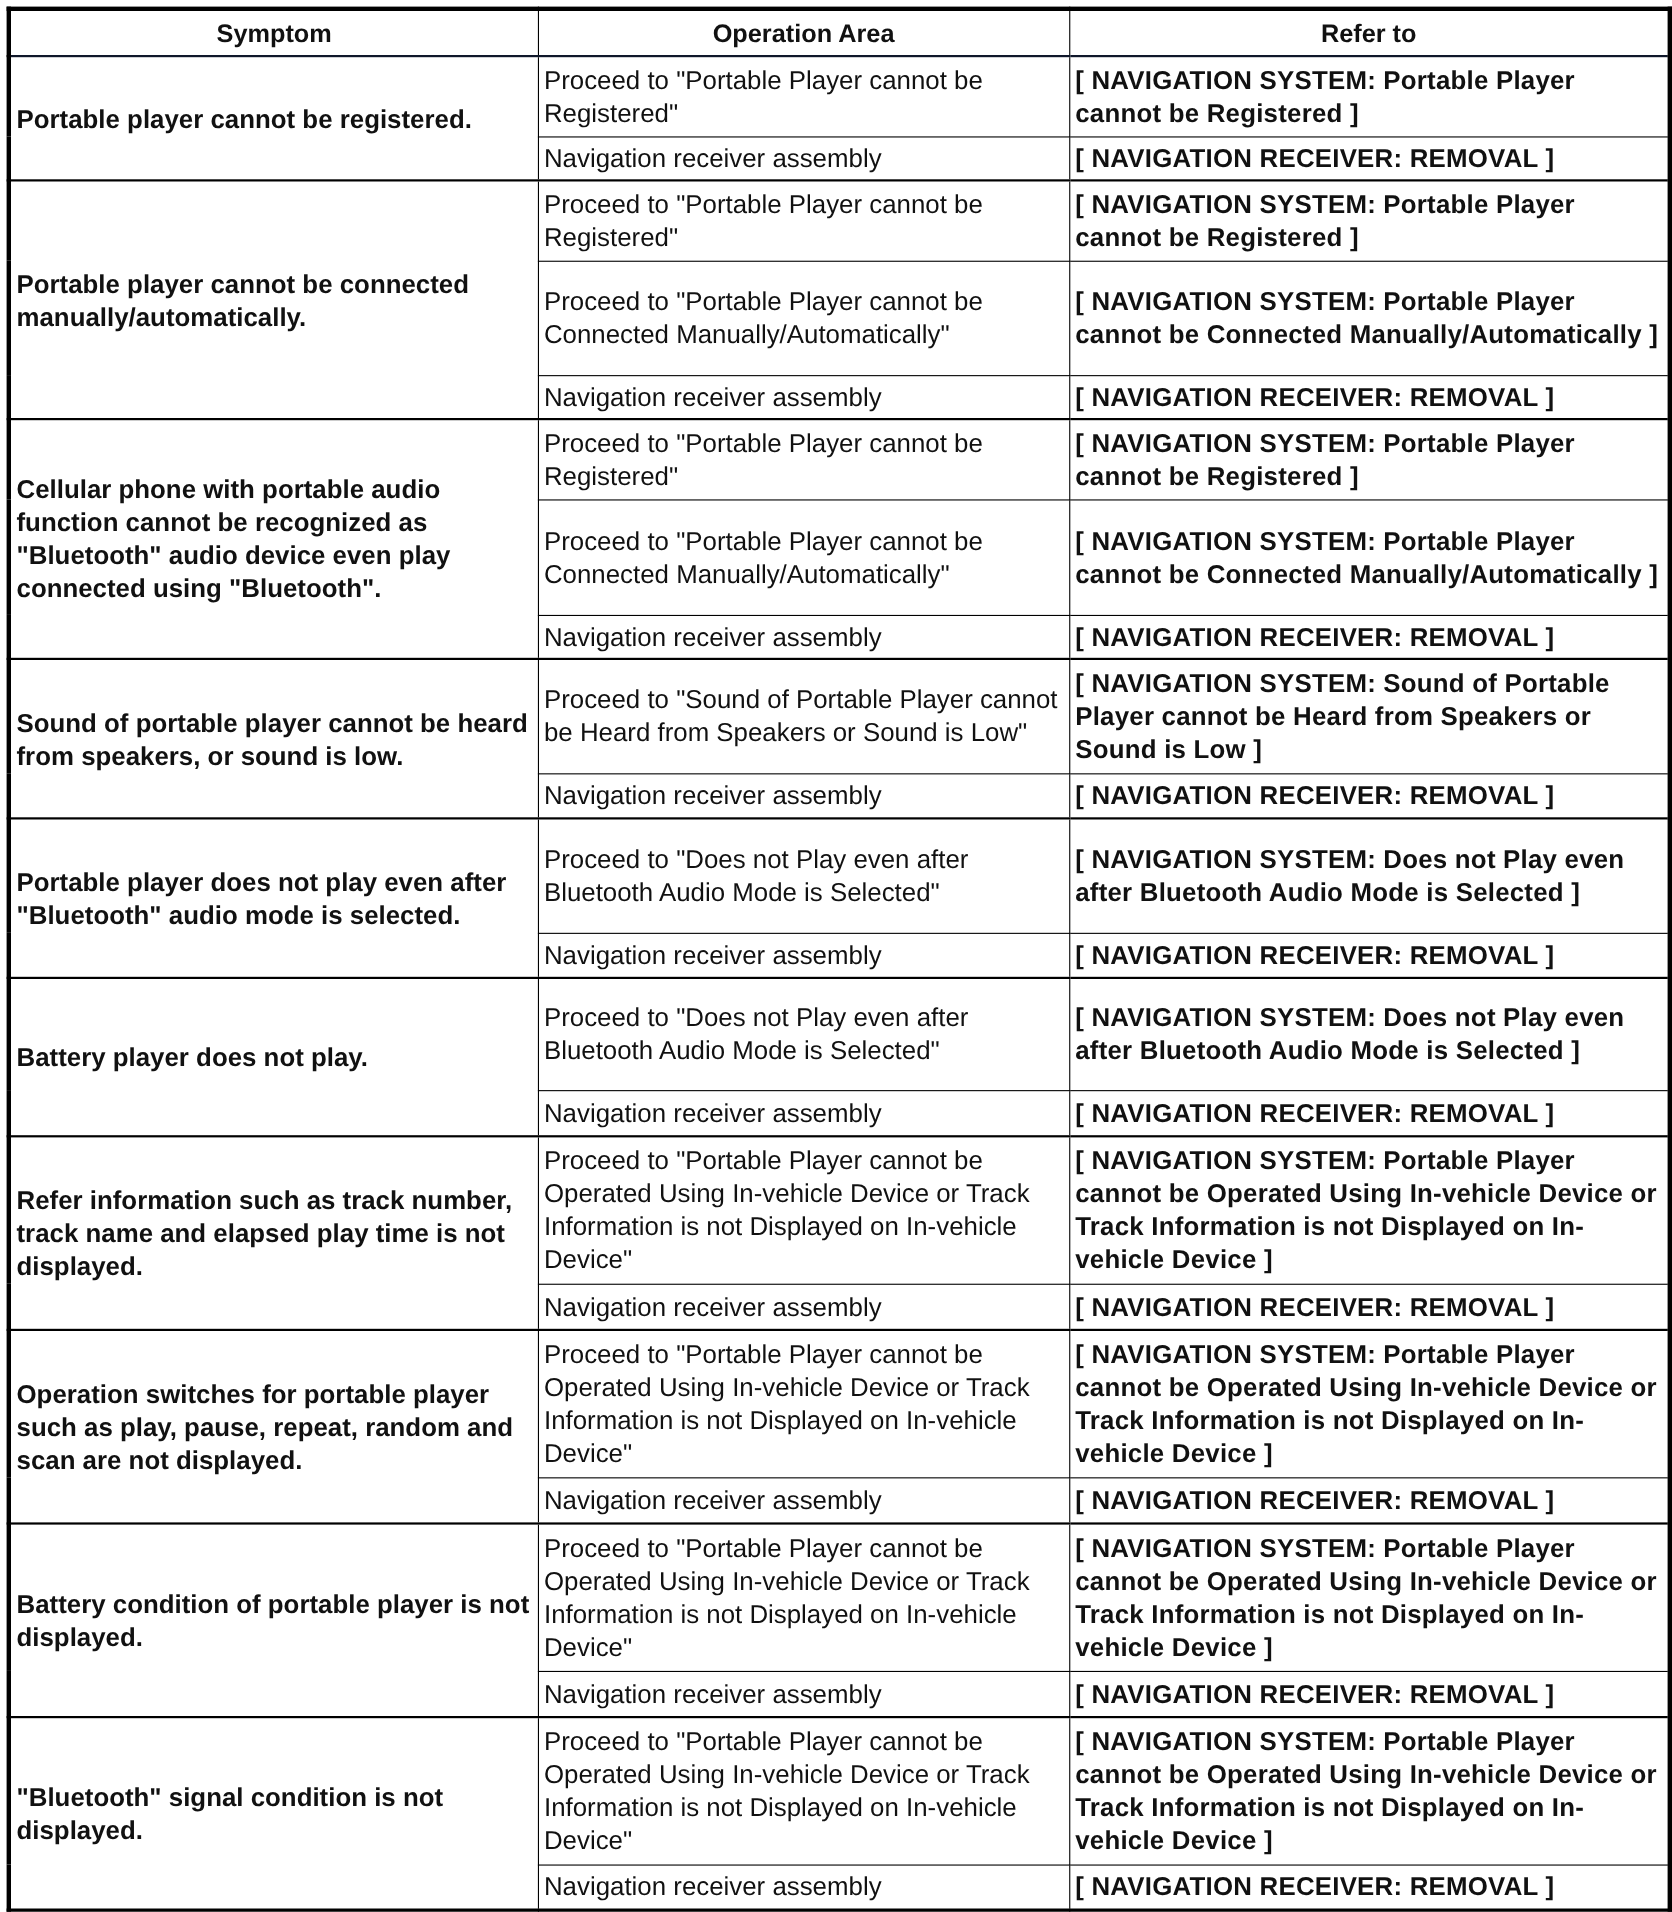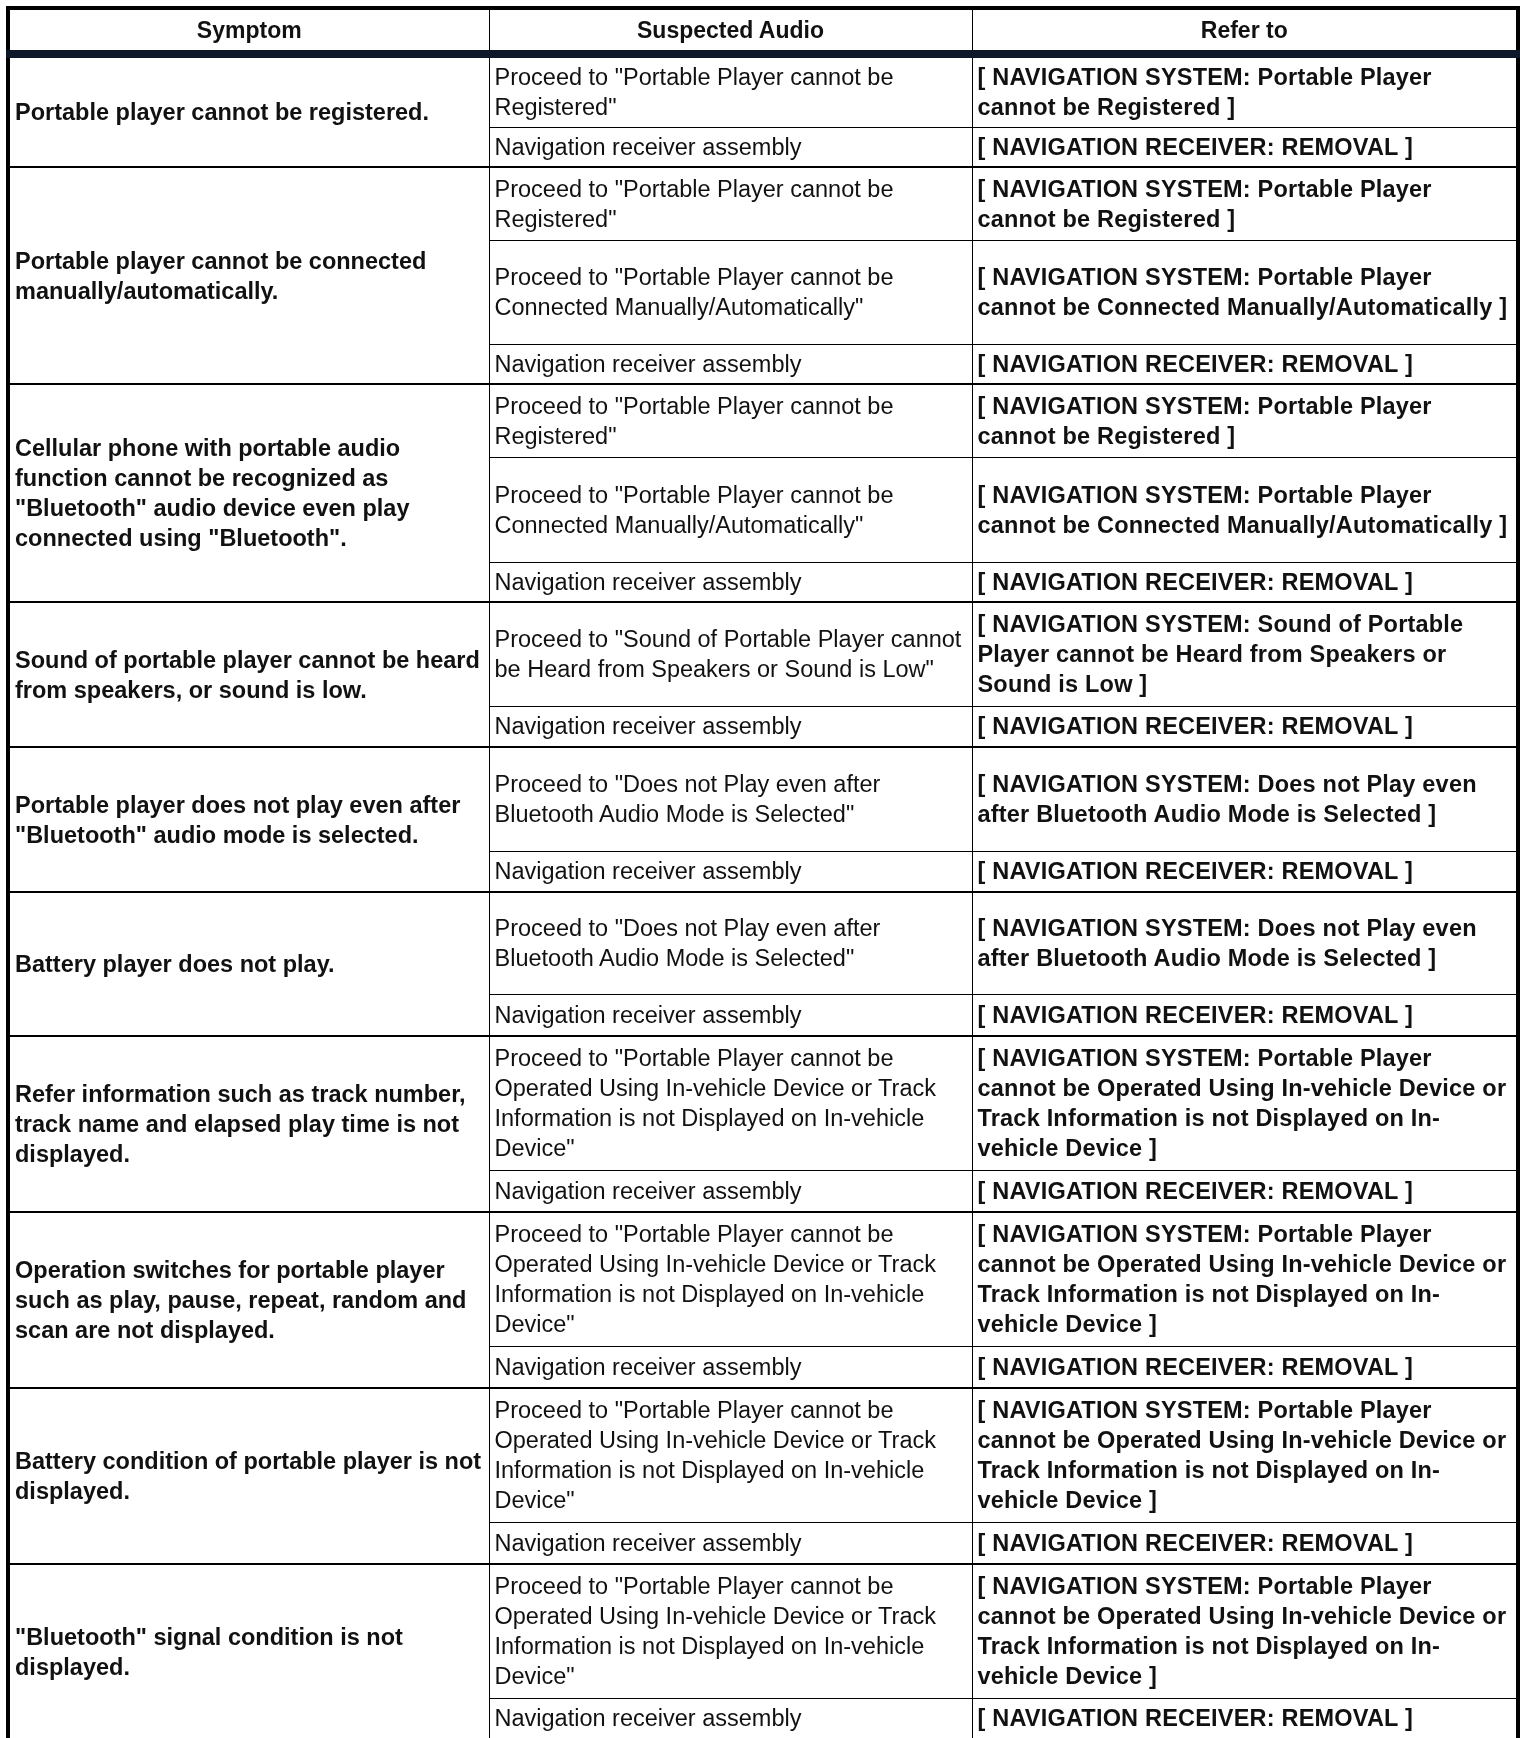--- a/index.html
+++ b/index.html
@@ -35,21 +35,21 @@
     font-size: 23.5px;
     line-height: 30px;
     letter-spacing: 0;
     overflow: hidden;
   }
   table.diag th {
     font-weight: bold;
     text-align: center;
     height: 38px;
     font-size: 23px;
-    border-bottom: 8px solid #0f172a;
+    border-bottom: 2px solid #0f172a;
   }
   table.diag td.sym {
     font-weight: bold;
   }
   table.diag td.area {
     font-weight: normal;
   }
   table.diag td.ref {
     font-weight: bold;
     letter-spacing: 0.2px;
@@ -63,21 +63,21 @@
 
 <table class="diag">
   <colgroup>
     <col class="c1">
       <col class="c2">
       <col class="c3">
   </colgroup>
   <thead>
     <tr>
       <th>Symptom</th>
-      <th>Suspected Audio</th>
+      <th>Operation Area</th>
       <th>Refer to</th>
     </tr>
   </thead>
   <tbody id="tbody">
       <tr class="group-start" style="height: 73px;">
         <td class="sym" rowspan="2">Portable player cannot be registered.</td>
         <td class="area">Proceed to "Portable Player cannot be Registered"</td>
         <td class="ref">[ NAVIGATION SYSTEM: Portable Player cannot be Registered ]</td>
       </tr>
       <tr style="height: 40px;">

